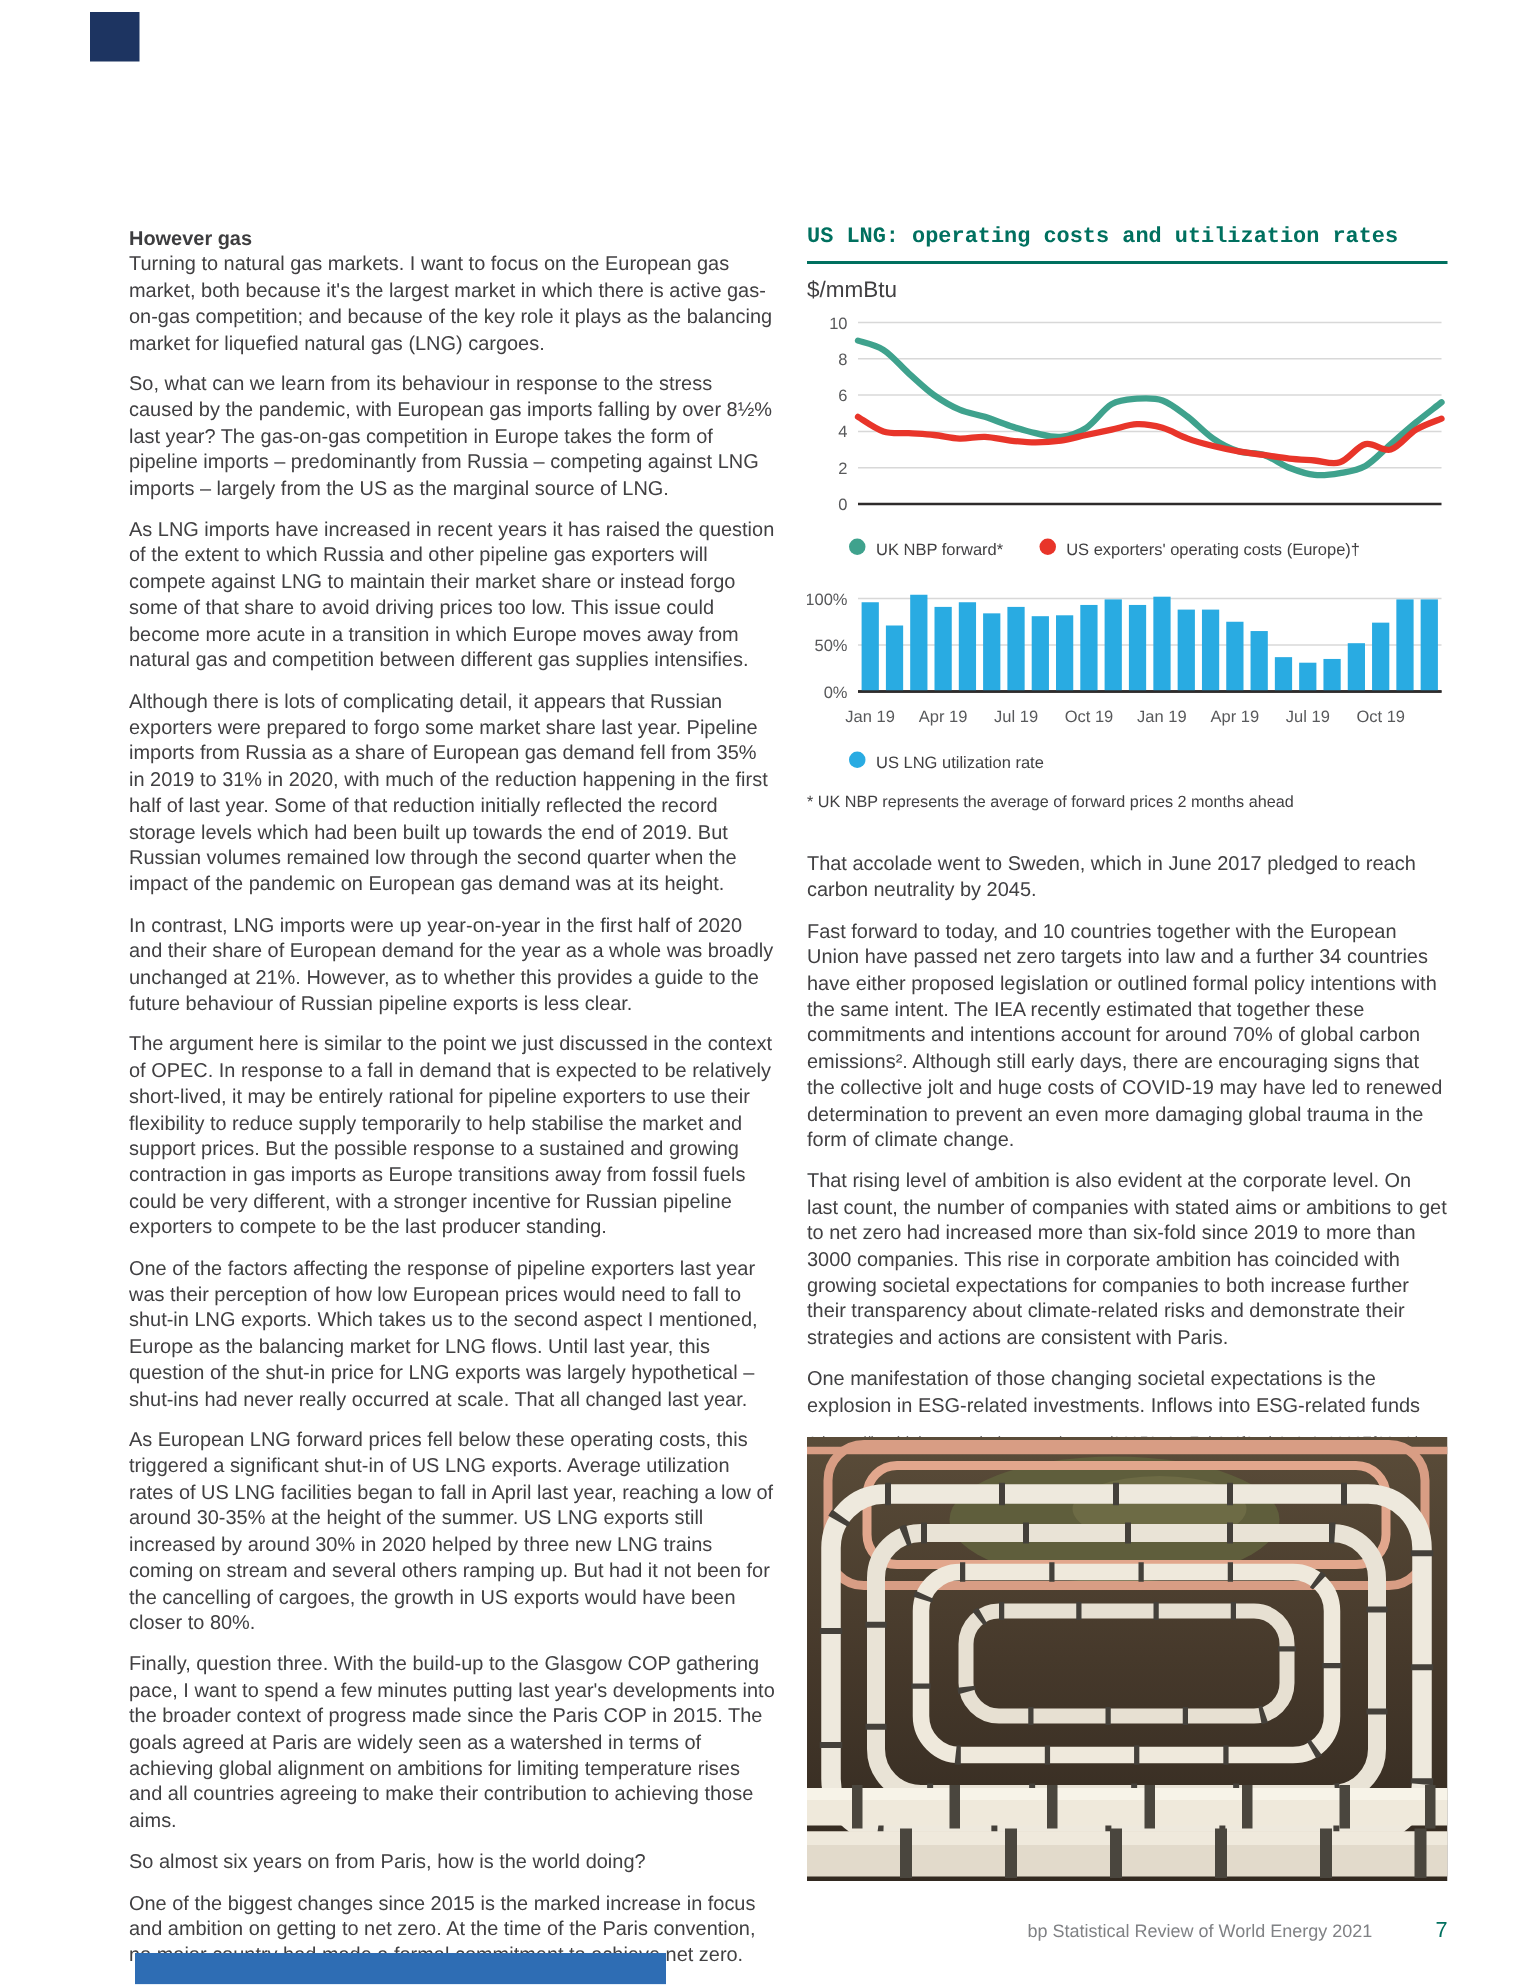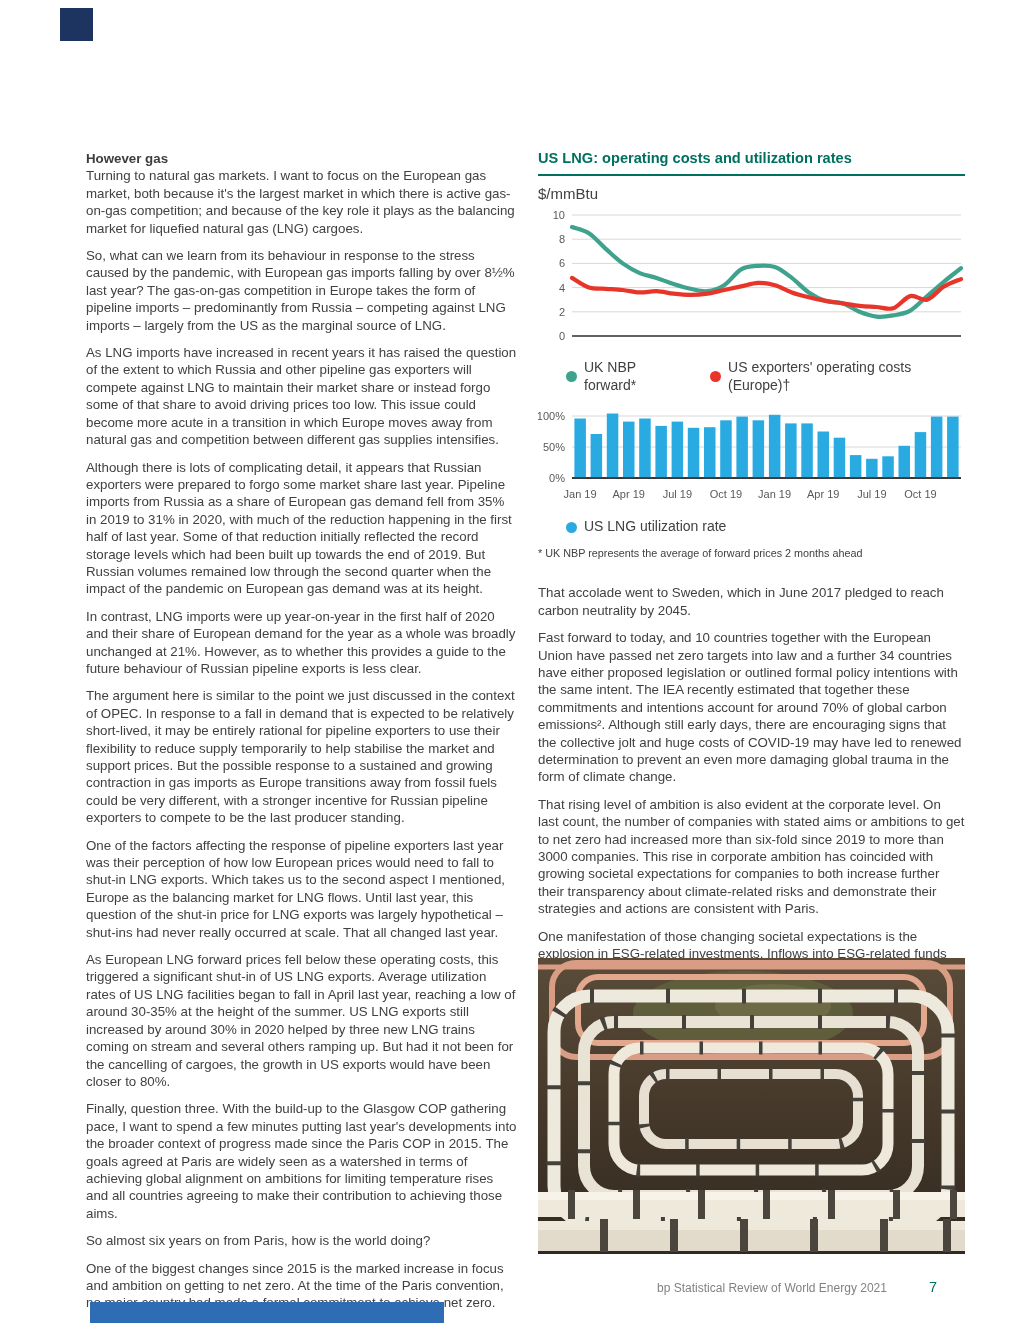--- a/index.html
+++ b/index.html
@@ -7,35 +7,35 @@
         font-family:"Liberation Sans",sans-serif;color:#414042;}
   .corner-mark{position:absolute;left:60px;top:8px;width:33px;height:33px;background:#1d3461;}
   .bottom-bar{position:absolute;left:90px;top:1302px;width:354px;height:21px;background:#2e6db4;}
   .col{position:absolute;top:150px;font-size:13.3px;line-height:17.4px;}
   .col.left{left:86px;width:432px;}
   .col.right{left:538px;width:427px;}
   .col p{margin:0 0 10px 0;}
   h3.subhead{font-size:13.3px;line-height:17.4px;font-weight:bold;color:#3d3d3f;margin:0;}
   
   .chart-title{font-size:14.6px;font-weight:bold;color:#00705f;margin:0 0 0 0;
-               padding:0 0 7px 0;border-bottom:2px solid #00705f;}
+               padding:0 0 7px 0;border-bottom:2px solid #00705f;font-family:Liberation Mono, monospace;}
   .chart-unit{font-size:15px;color:#414042;margin:9px 0 2px 0;}
-  .legend{display:flex;align-items:center;gap:7px;font-size:14px;color:#414042;
+  .legend{display:flex;align-items:flex-start;gap:7px;font-size:11px;color:#414042;
           margin:0 0 8px 28px;}
   .legend .gap{width:10px;}
   .dot{display:inline-block;width:11px;height:11px;border-radius:50%;flex:0 0 auto;}
   .dot.teal{background:#3fa28d;}
   .dot.red{background:#e8352a;}
   .dot.blue{background:#29abe2;}
   svg text.tick{font-family:"Liberation Sans",sans-serif;font-size:11px;fill:#58595b;}
   .chart-footnotes{font-size:10.8px;line-height:14.5px;color:#414042;margin:10px 0 24px 0;}
   .footnote2{font-size:10.8px;line-height:14px;color:#414042;font-style:italic;margin:4px 0 0 0;}
   .footnote2 .indent{padding-left:11px;}
   .photo-wrap{position:absolute;left:0;top:808px;width:427px;height:296px;}
-  .footer{position:absolute;left:510px;top:1279px;width:427px;display:flex;
+  .footer{position:absolute;left:538px;top:1279px;width:427px;display:flex;
           justify-content:flex-end;align-items:baseline;}
   .footer-text{font-size:12px;color:#808285;}
   .footer-page{font-size:14.5px;color:#00705f;margin-left:42px;}
 </style>
 </head>
 <body>
 
 <div class="page">
 
   <div class="corner-mark"></div>

